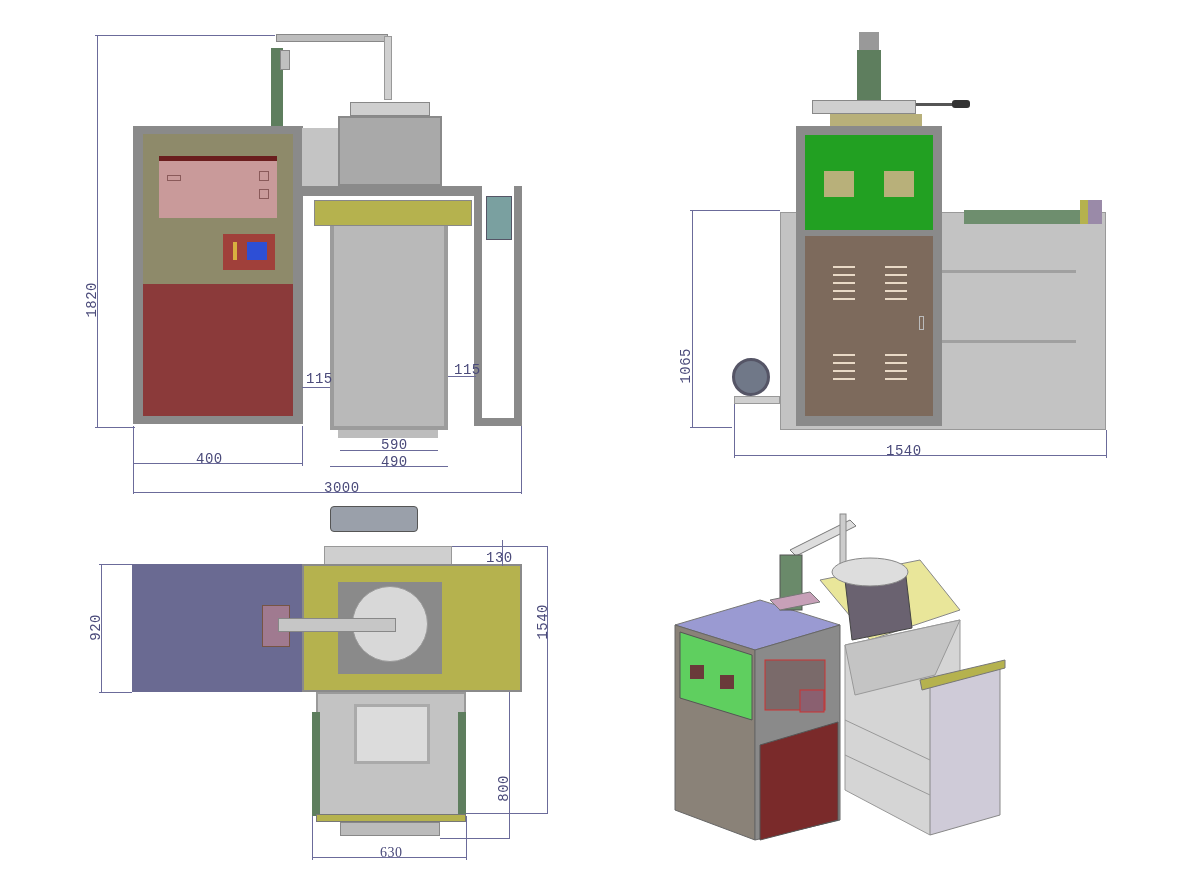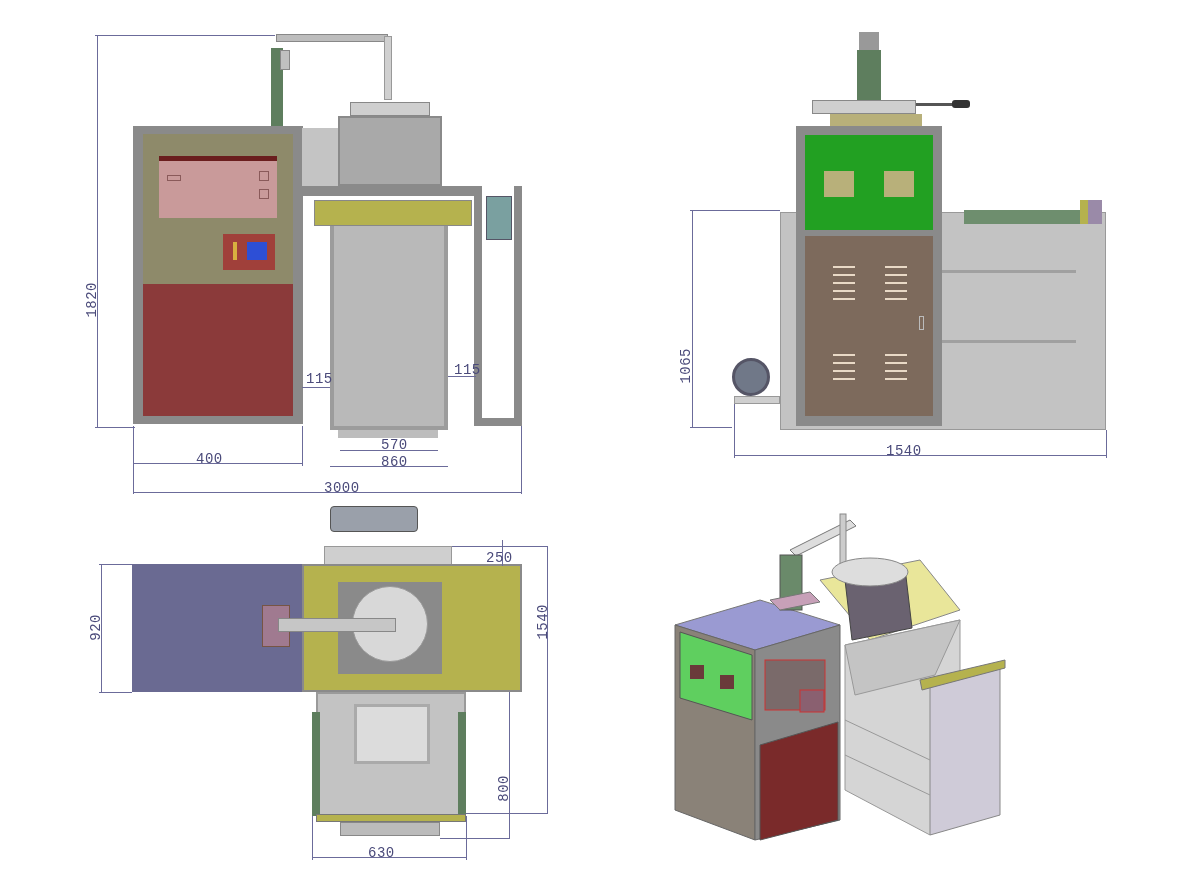--- a/index.html
+++ b/index.html
@@ -59,23 +59,23 @@
   <div class="dim" style="left:454px;top:362px;">115</div>
 
   <div class="vl" style="left:133px;top:426px;height:68px;"></div>
   <div class="vl" style="left:302px;top:426px;height:40px;"></div>
   <div class="vl" style="left:521px;top:426px;height:68px;"></div>
   <div class="hl" style="left:133px;top:463px;width:169px;"></div>
   <div class="dim" style="left:196px;top:451px;">400</div>
   <div class="hl" style="left:133px;top:492px;width:388px;"></div>
   <div class="dim" style="left:324px;top:480px;">3000</div>
   <div class="hl" style="left:340px;top:450px;width:98px;"></div>
-  <div class="dim" style="left:381px;top:437px;">570</div>
+  <div class="dim" style="left:381px;top:437px;">590</div>
   <div class="hl" style="left:330px;top:466px;width:118px;"></div>
-  <div class="dim" style="left:381px;top:454px;">860</div>
+  <div class="dim" style="left:381px;top:454px;">490</div>
 </div>
 
 <div>
   <div class="abs" style="left:857px;top:50px;width:24px;height:78px;background:#5e7e5e;"></div>
   <div class="abs" style="left:859px;top:32px;width:20px;height:18px;background:#999;"></div>
   <div class="abs" style="left:812px;top:100px;width:104px;height:14px;background:#cfcfcf;border:1px solid #888;"></div>
   <div class="abs" style="left:916px;top:103px;width:50px;height:3px;background:#555;"></div>
   <div class="abs" style="left:952px;top:100px;width:18px;height:8px;background:#333;border-radius:3px;"></div>
   <div class="abs" style="left:830px;top:114px;width:92px;height:12px;background:#b8b07a;"></div>
 
@@ -148,34 +148,34 @@
   <div class="abs" style="left:316px;top:814px;width:150px;height:8px;background:#b5b24e;border:1px solid #777;"></div>
   <div class="abs" style="left:340px;top:822px;width:100px;height:14px;background:#bbb;border:1px solid #888;"></div>
 
   <div class="vl" style="left:101px;top:564px;height:128px;"></div>
   <div class="hl" style="left:99px;top:564px;width:33px;"></div>
   <div class="hl" style="left:99px;top:692px;width:33px;"></div>
   <div class="dim dimv" style="left:88px;top:614px;">920</div>
 
   <div class="hl" style="left:452px;top:546px;width:96px;"></div>
   <div class="vl" style="left:502px;top:540px;height:26px;"></div>
-  <div class="dim" style="left:486px;top:550px;">250</div>
+  <div class="dim" style="left:486px;top:550px;">130</div>
 
   <div class="vl" style="left:547px;top:546px;height:268px;"></div>
   <div class="hl" style="left:466px;top:813px;width:82px;"></div>
   <div class="dim dimv" style="left:535px;top:604px;">1540</div>
 
   <div class="vl" style="left:509px;top:692px;height:146px;"></div>
   <div class="hl" style="left:440px;top:838px;width:70px;"></div>
   <div class="dim dimv" style="left:496px;top:775px;">800</div>
 
   <div class="vl" style="left:312px;top:816px;height:44px;"></div>
   <div class="vl" style="left:466px;top:816px;height:44px;"></div>
   <div class="hl" style="left:312px;top:857px;width:154px;"></div>
-  <div class="dim" style="left:368px;top:845px;">630</div>
+  <div class="dim" style="left:380px;top:845px;font-family:Liberation Serif, serif;">630</div>
 </div>
 
 <div>
   <svg class="abs" style="left:660px;top:500px;" width="380" height="360" viewBox="0 0 380 360">
 
     <polygon points="160,80 260,60 300,110 210,140" fill="#e9e69a" stroke="#888"></polygon>
 
     <polygon points="130,50 190,20 196,26 136,56" fill="#ddd" stroke="#777"></polygon>
     <rect x="180" y="14" width="6" height="60" fill="#ccc" stroke="#888"></rect>
 

